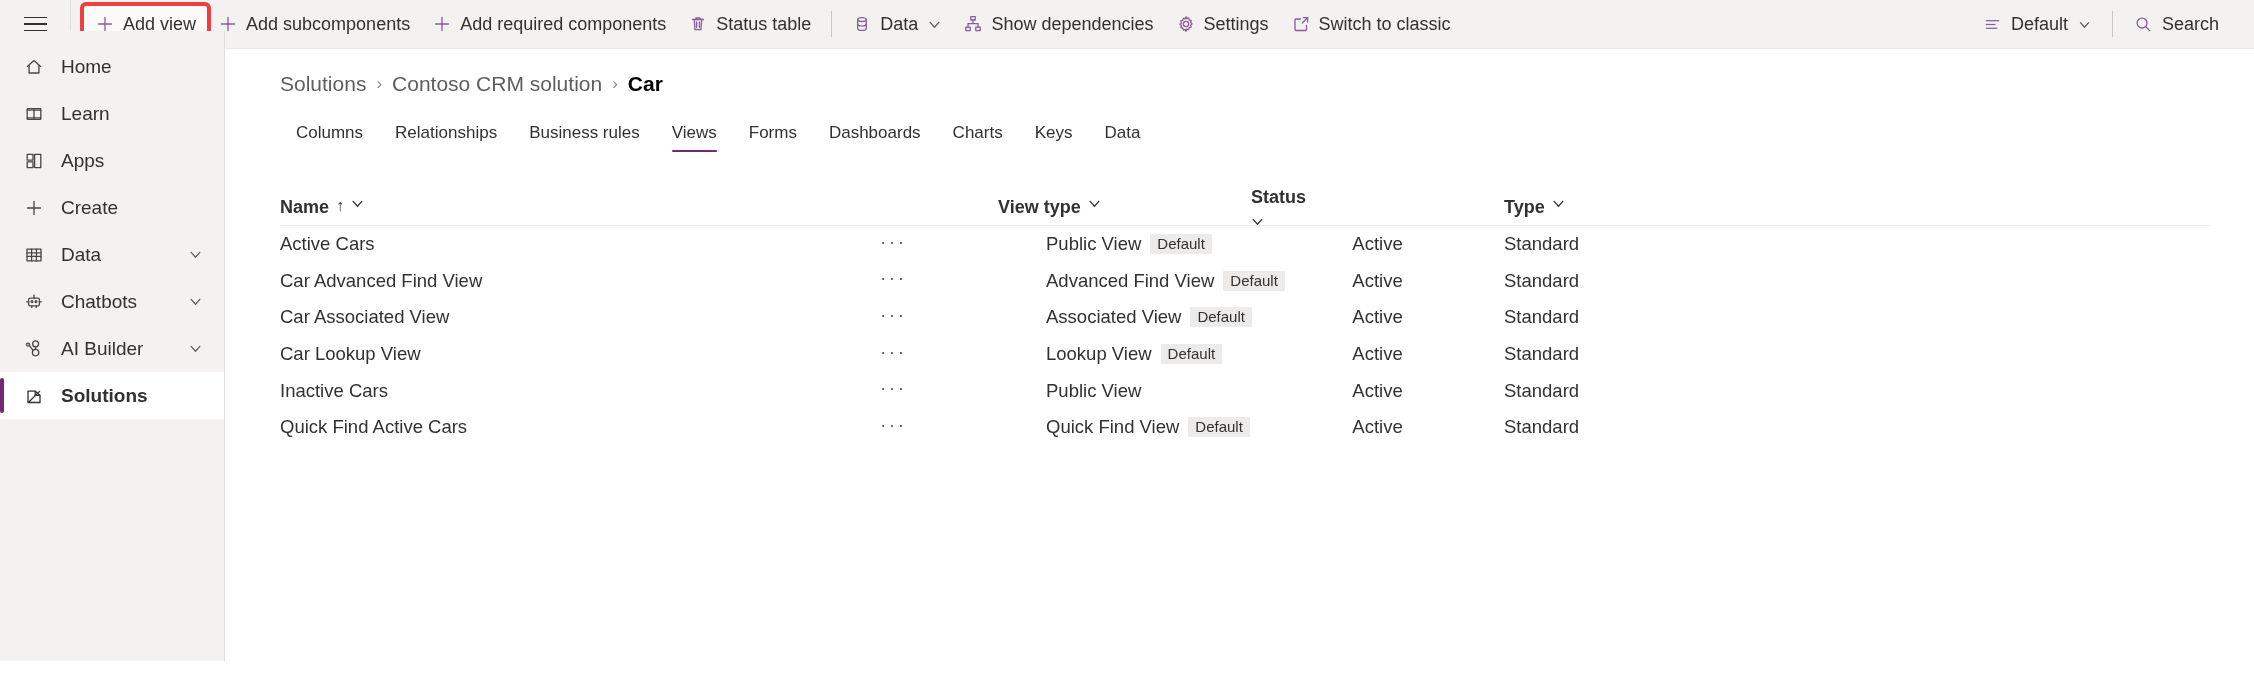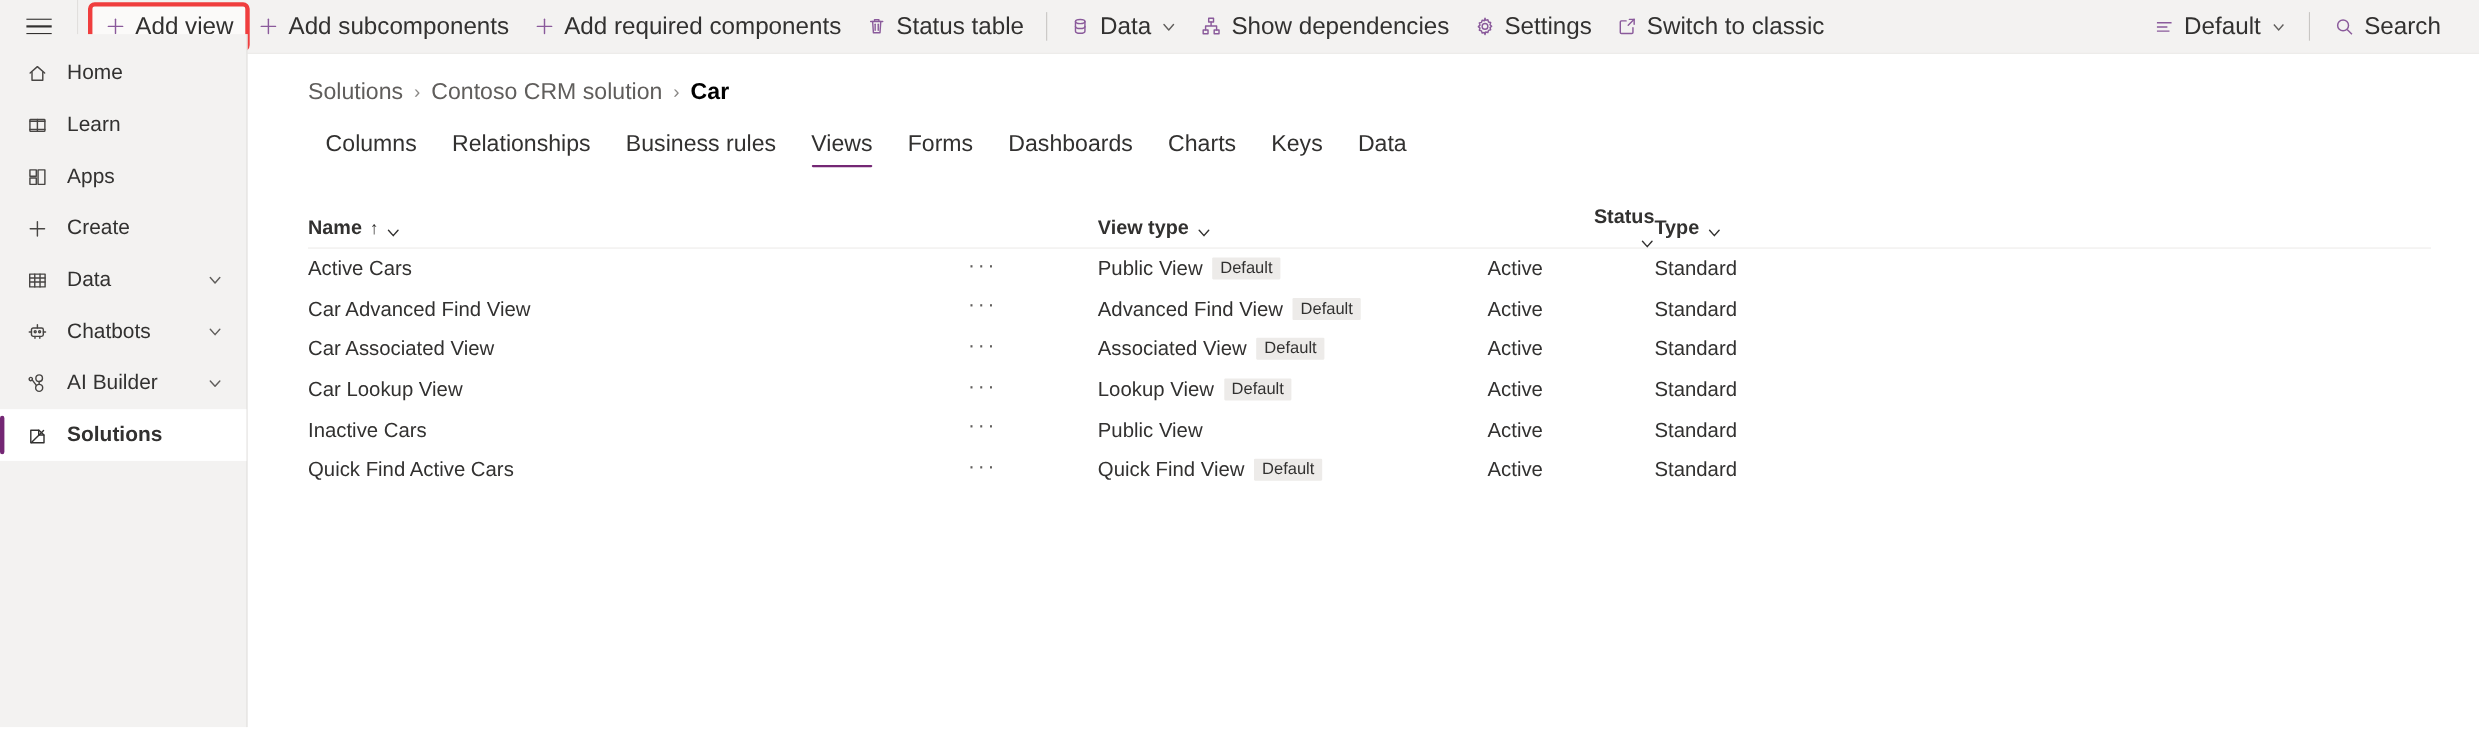--- a/index.html
+++ b/index.html
@@ -58,21 +58,21 @@
     padding-left: 13px;
   }
   .cmd {
     display: flex;
     align-items: center;
     height: 37px;
     padding: 0 11px;
     gap: 8px;
     cursor: pointer;
     white-space: nowrap;
-    font-size: 22px;
+    font-size: 18px;
     color: #323130;
     border-radius: 2px;
     background: transparent;
     border: none;
     font-family: inherit;
   }
   .cmd .ic { display:inline-flex; align-items:center; justify-content:center; width: 20px; height: 20px; color:#8a5a9b; }
   .cmd .chev { margin-left: 2px; display:inline-flex; color:#605e5c; }
 
   .cmd-highlight {
@@ -158,21 +158,21 @@
   .tabs {
     display: flex;
     align-items: flex-end;
     padding-left: 54px;
     margin-top: 16px;
     gap: 0;
     height: 40px;
   }
   .tab {
     position: relative;
-    font-size: 21px;
+    font-size: 17px;
     color: #323130;
     padding: 0 16px 9px 16px;
     cursor: pointer;
     white-space: nowrap;
   }
   .tab.active { font-weight: normal; }
   .tab.active::after {
     content:"";
     position:absolute;
     left: 16px; right: 16px; bottom: 0;
@@ -189,21 +189,21 @@
   }
   .grid-head {
     display: flex;
     align-items: center;
     height: 36px;
     border-bottom: 1px solid #edebe9;
     font-size: 18px;
     font-weight: bold;
     color: #323130;
   }
-  .grid-head .cell { display:flex; align-items:flex-end; gap: 7px; cursor: pointer; }
+  .grid-head .cell { display:flex; align-items:flex-start; gap: 7px; cursor: pointer; }
   .grid-head .cell .sortarrow { font-size: 16px; font-weight: normal; color: #323130; }
   .grid-head .cell .hchev { color:#605e5c; display:inline-flex; }
 
   .col-name   { width: 600px; }
   .col-dots   { width: 118px; }
   .col-vtype  { width: 253px; }
   .col-status { width: 253px; flex-direction: column; }
   .col-type   { width: 300px; }
 
   .grid-row {
@@ -226,21 +226,21 @@
   .badge {
     display: inline-block;
     margin-left: 9px;
     padding: 1px 7px 2px 7px;
     background: #edebe9;
     color: #323130;
     font-size: 15px;
     border-radius: 1px;
     white-space: nowrap;
   }
-  .vtype-text { white-space: nowrap; }
+  .vtype-text { white-space: nowrap; margin-left: 48px; }
 </style>
 </head>
 <body>
 
 <div class="app">
 
   <div class="topbar">
 
     <div class="hamburger">
       <span class="bars">

